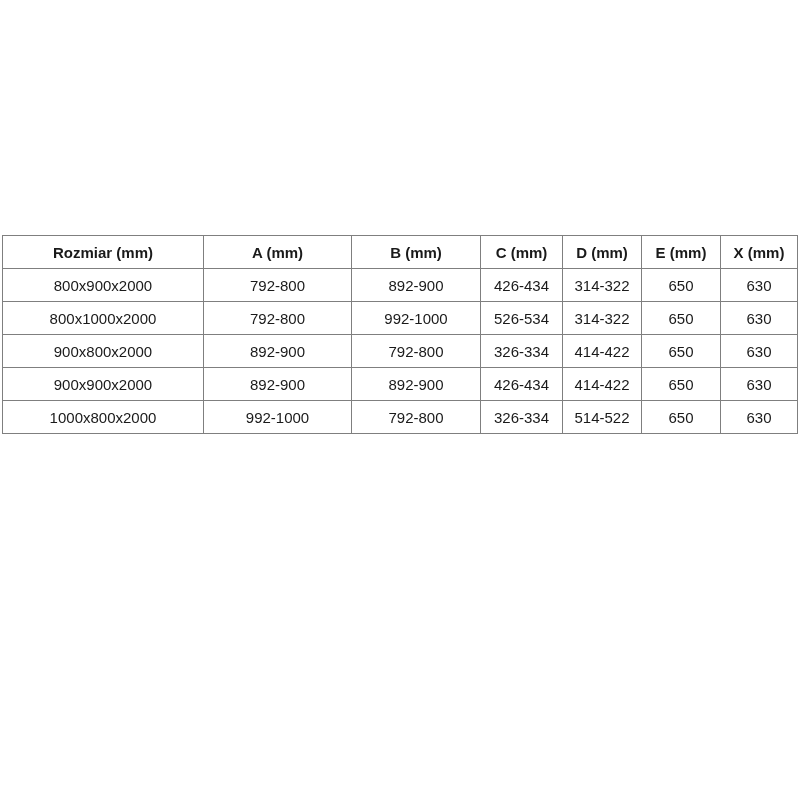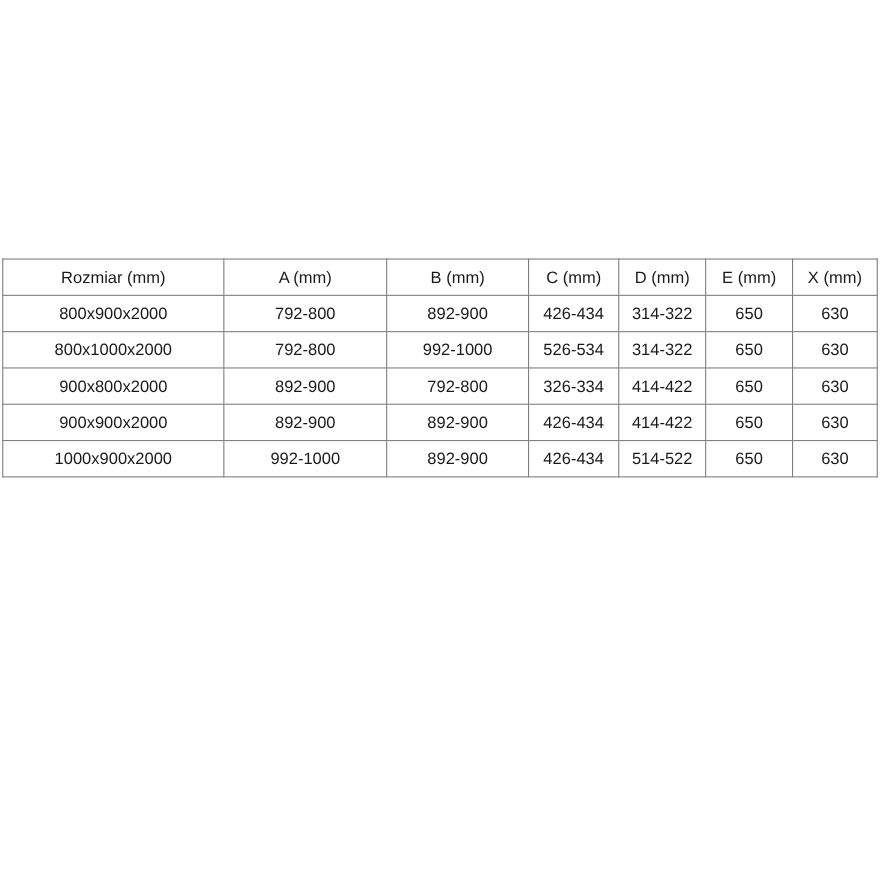--- a/index.html
+++ b/index.html
@@ -30,21 +30,21 @@
     height: 32px;
     padding: 0 2px;
     text-align: center;
     vertical-align: middle;
     font-size: 15px;
     color: #1a1a1a;
     white-space: nowrap;
     overflow: hidden;
   }
   table.spec-table th {
-    font-weight: 400;
+    font-weight: 700;
   }
   table.spec-table td {
     font-weight: 400;
   }
 </style>
 </head>
 <body>
 
 <div class="page">
   <table class="spec-table">
@@ -99,23 +99,23 @@
       <tr>
         <td>900x900x2000</td>
         <td>892-900</td>
         <td>892-900</td>
         <td>426-434</td>
         <td>414-422</td>
         <td>650</td>
         <td>630</td>
       </tr>
       <tr>
-        <td>1000x900x2000</td>
+        <td>1000x800x2000</td>
         <td>992-1000</td>
-        <td>892-900</td>
-        <td>426-434</td>
+        <td>792-800</td>
+        <td>326-334</td>
         <td>514-522</td>
         <td>650</td>
         <td>630</td>
       </tr>
     </tbody>
   </table>
 </div>
 
 </body></html>

